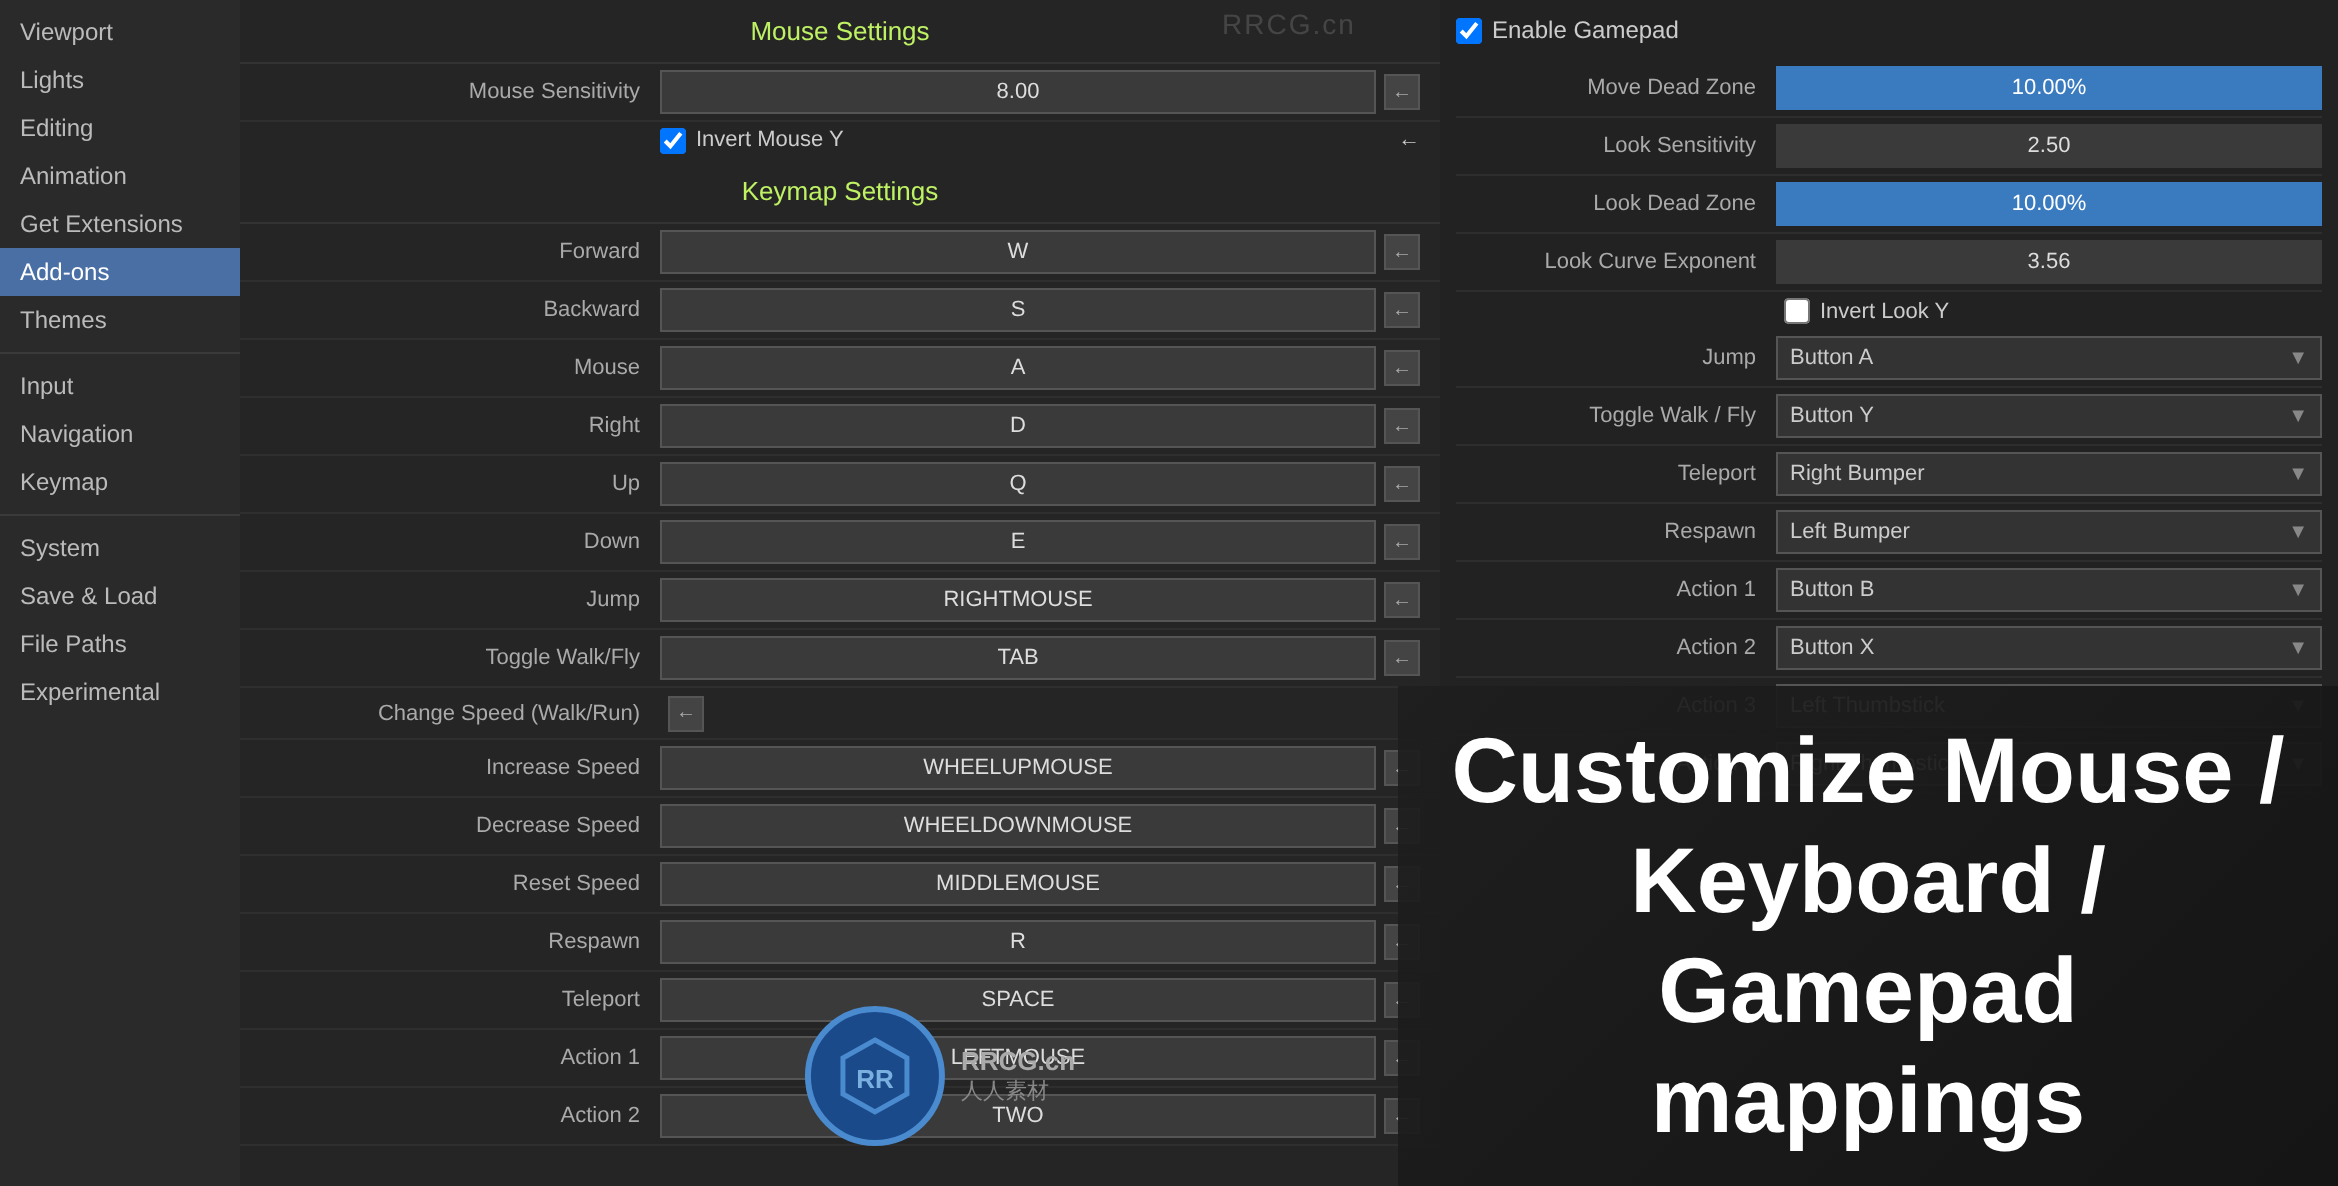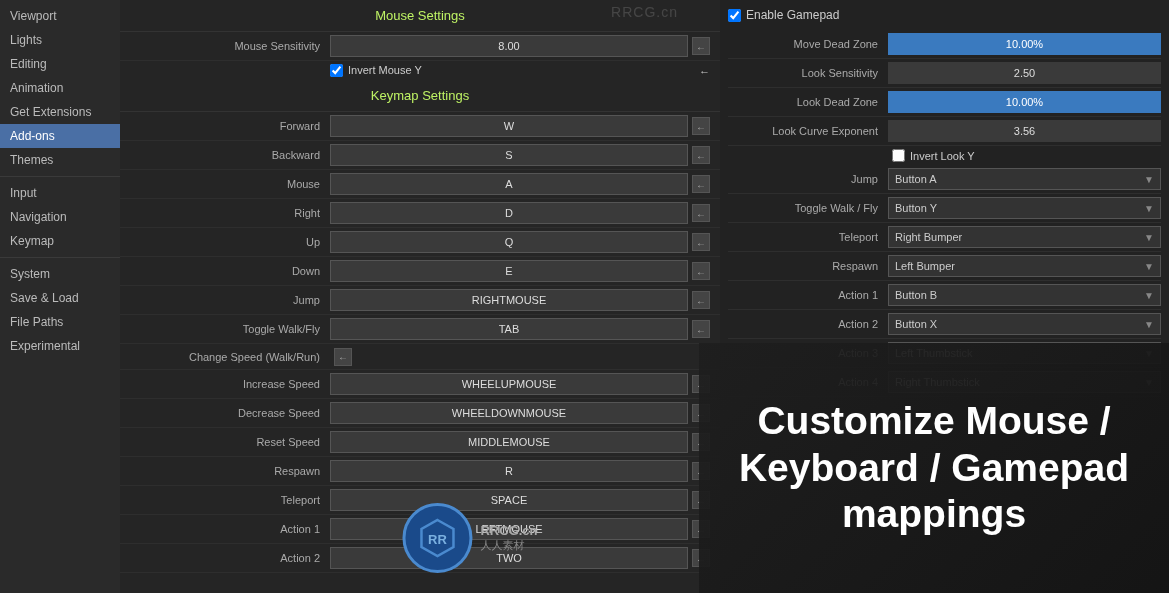--- a/index.html
+++ b/index.html
@@ -201,21 +201,21 @@
       bottom: 0;
       width: 470px;
       height: 250px;
       background: linear-gradient(135deg, rgba(30,30,30,0.92) 0%, rgba(20,20,20,0.95) 100%);
       display: flex;
       align-items: center;
       justify-content: center;
       padding: 20px;
     }
     .overlay-text {
-      font-size: 39px;
+      font-size: 46px;
       font-weight: bold;
       color: #fff;
       line-height: 1.2;
       text-align: center;
     }
 
     
     .watermark {
       position: absolute;
       top: 4px;

